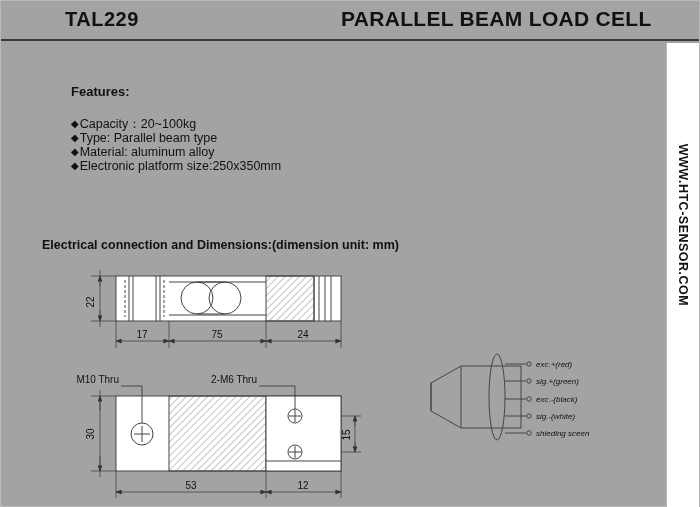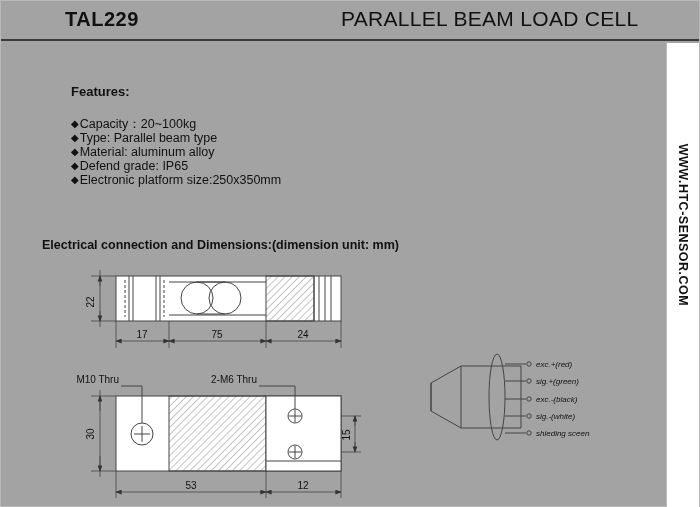--- a/index.html
+++ b/index.html
@@ -39,21 +39,21 @@
     font-size: 20px;
     font-weight: bold;
     letter-spacing: 0.5px;
     color: #111;
   }
   .doc-title {
     position: absolute;
     left: 340px;
     top: 6px;
     font-size: 21px;
-    font-weight: normal;
+    font-weight: bold;
     letter-spacing: 0.3px;
     color: #111;
     white-space: nowrap;
   }
   
   .side-bar {
     position: absolute;
     right: 0;
     top: 42px;
     width: 32px;
@@ -138,21 +138,20 @@
     <div class="side-url-wrap">
       <div class="side-url">WWW.HTC-SENSOR.COM</div>
     </div>
   </div>
 
   <div class="features">
     <h3>Features:</h3>
     <div class="feature-line"><span class="diamond">◆</span><span>Capacity：20~100kg</span></div>
     <div class="feature-line"><span class="diamond">◆</span><span>Type: Parallel beam type</span></div>
     <div class="feature-line"><span class="diamond">◆</span><span>Material: aluminum alloy</span></div>
-    <div class="feature-line"><span class="diamond">◆</span><span>Defend grade: IP65</span></div>
     <div class="feature-line"><span class="diamond">◆</span><span>Electronic platform size:250x350mm</span></div>
   </div>
 
   <div class="section-title">Electrical connection and Dimensions:(dimension unit: mm)</div>
 
   <div class="drawing">
     <svg width="668" height="250" viewBox="0 0 668 250">
       <defs>
         <pattern id="hatch" width="5" height="5" patternUnits="userSpaceOnUse" patternTransform="rotate(45)">
           <line x1="0" y1="0" x2="0" y2="5" stroke="#555" stroke-width="0.7"></line>

